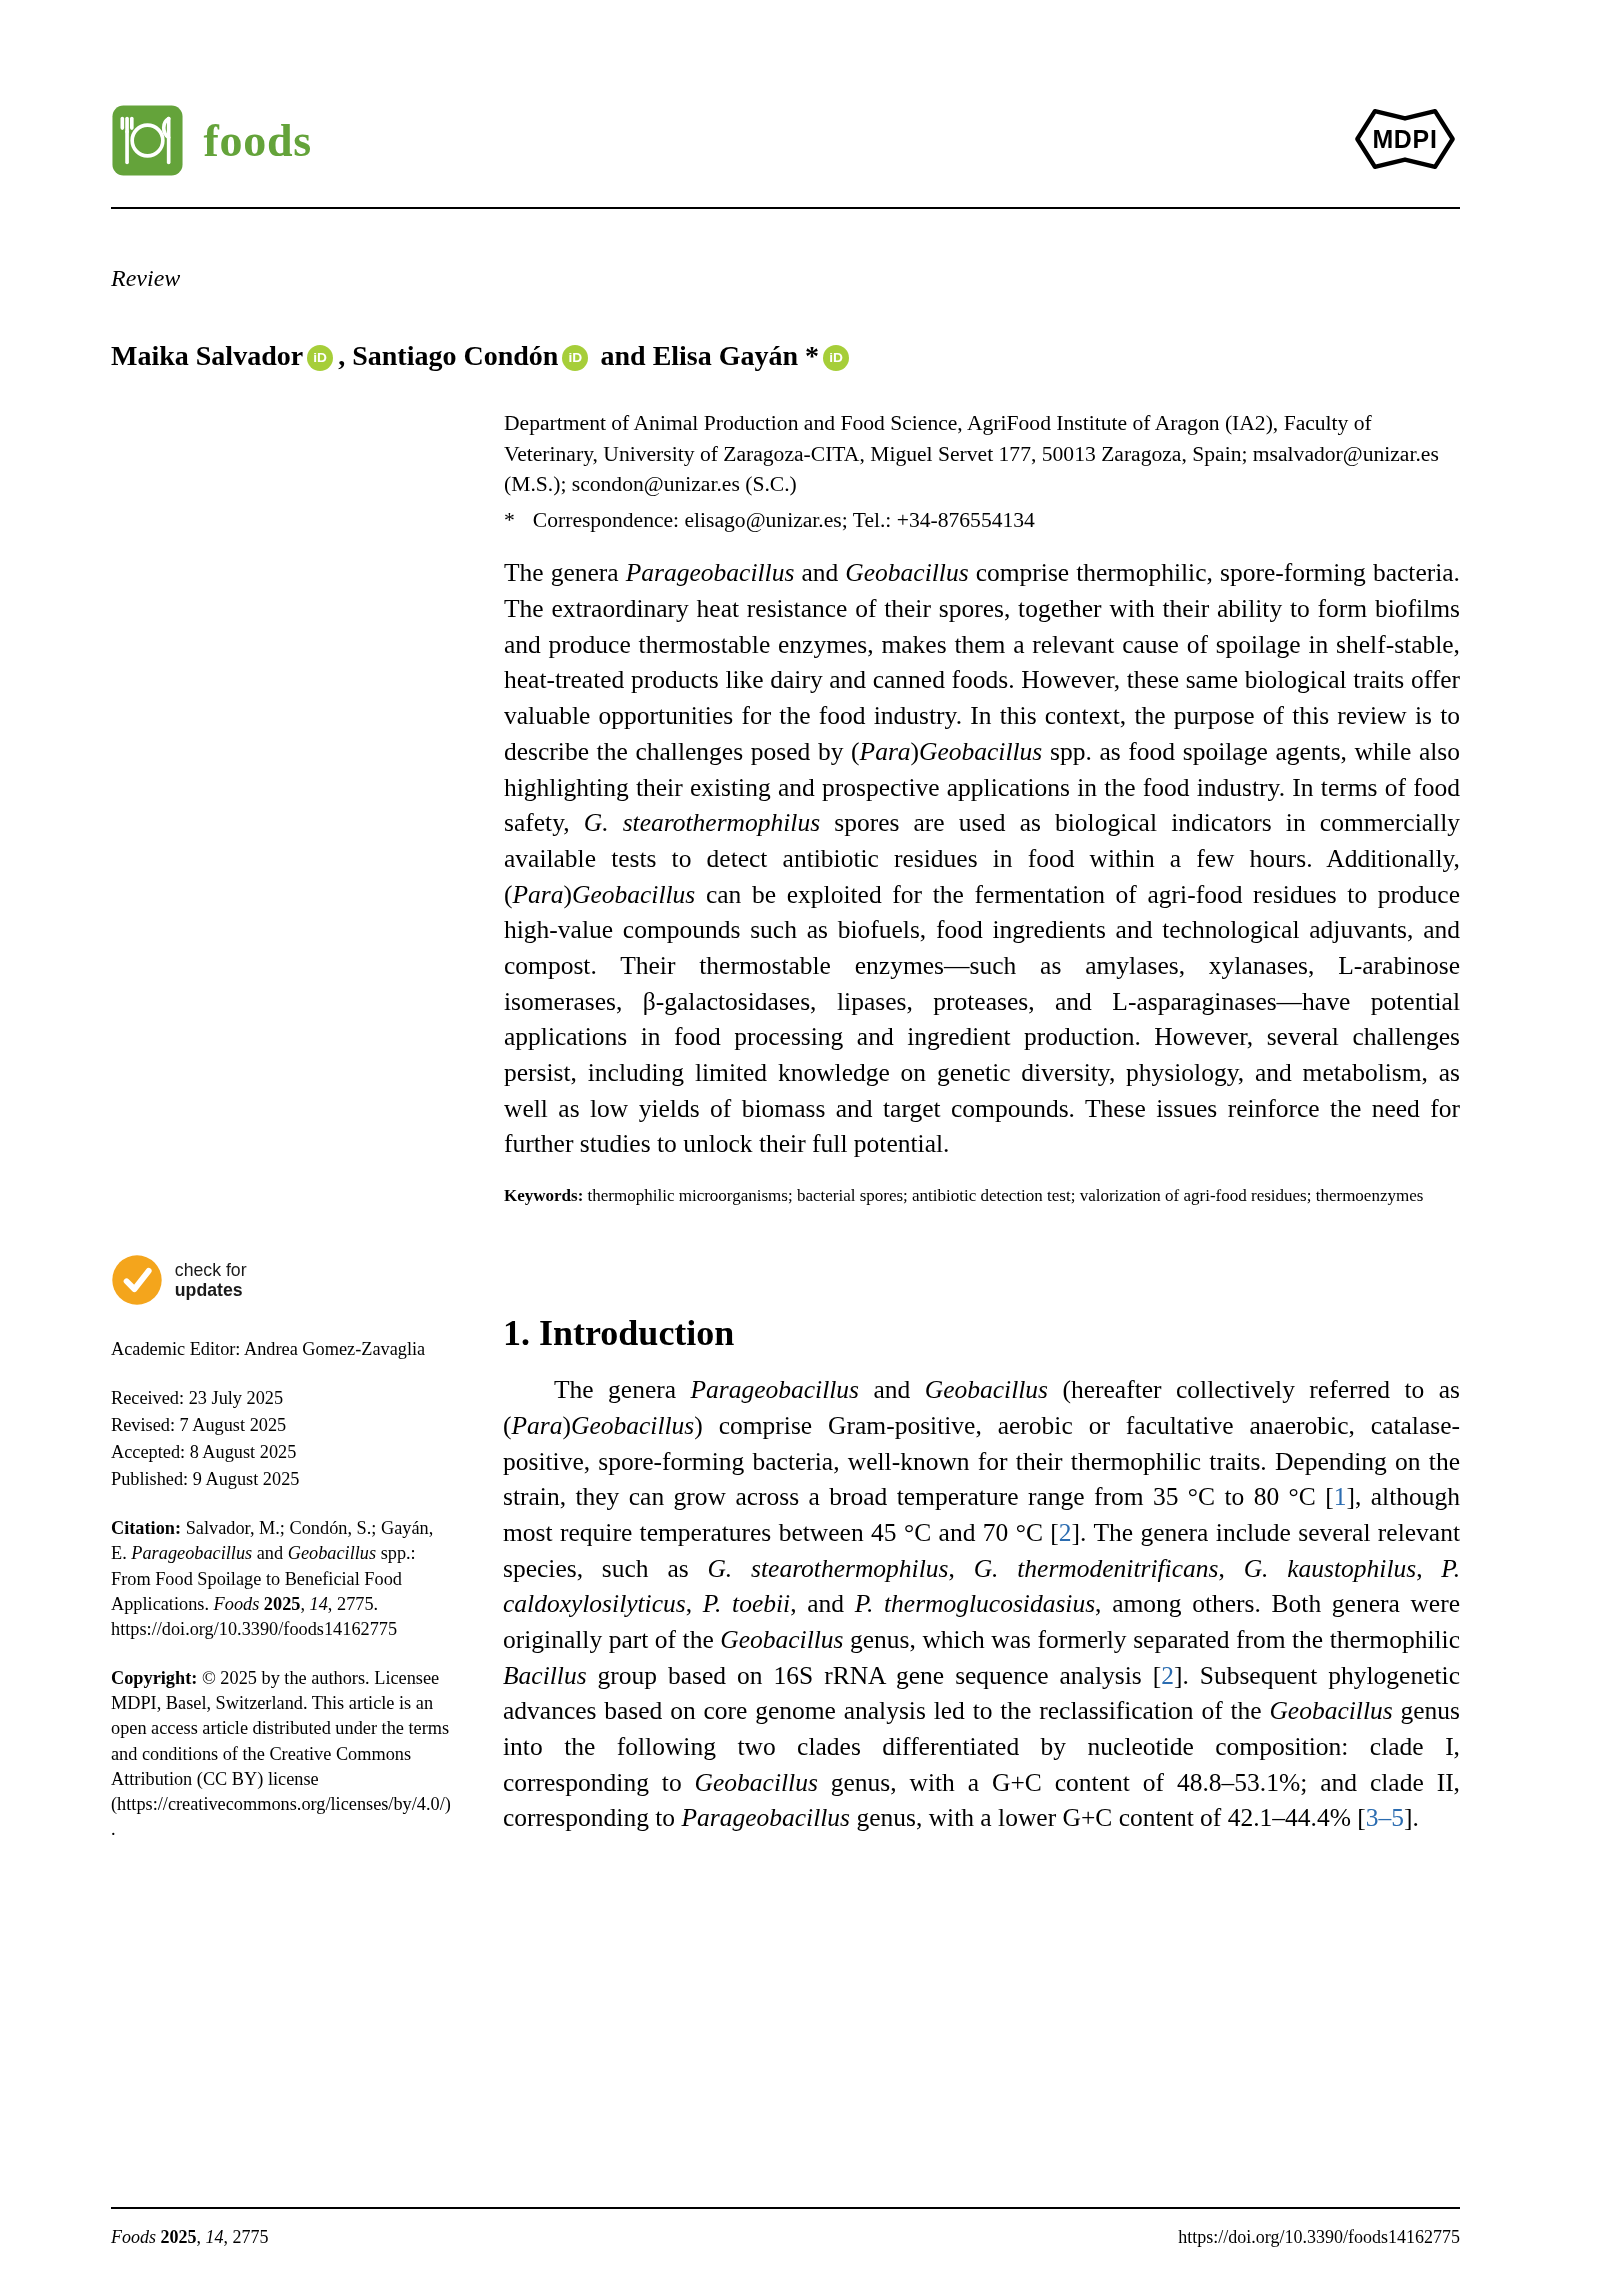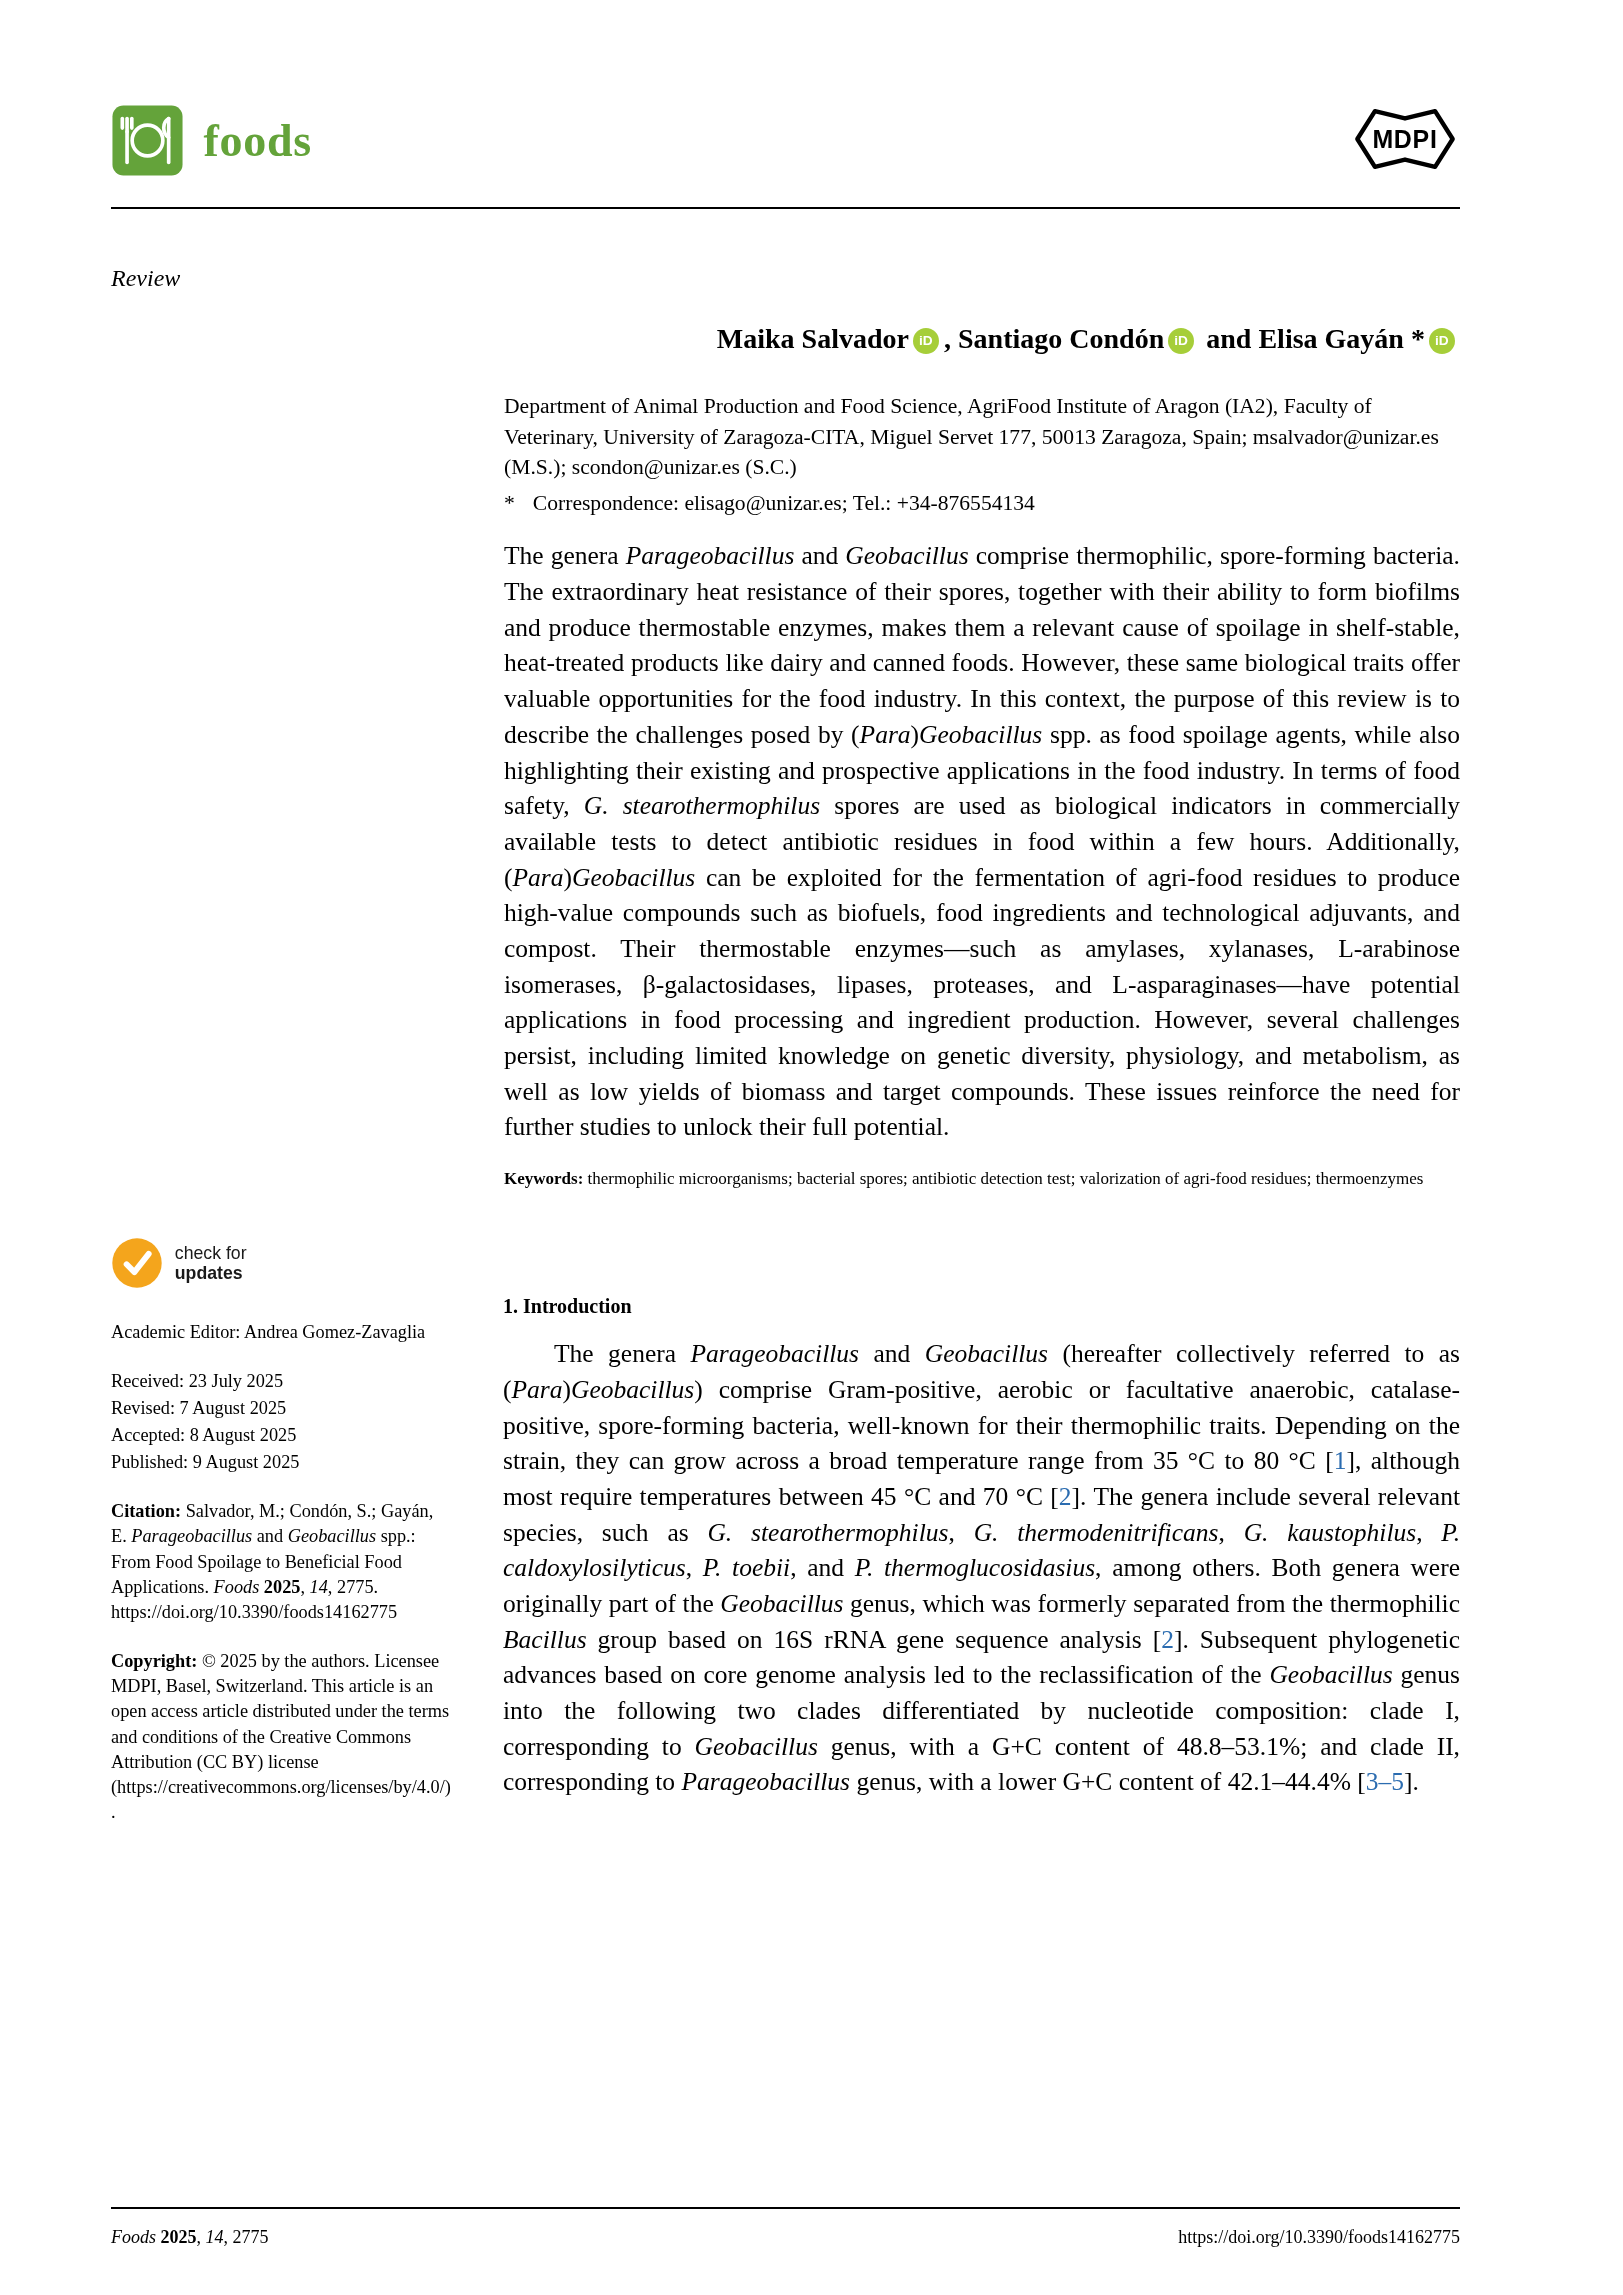--- a/index.html
+++ b/index.html
@@ -19,21 +19,21 @@
     overflow:hidden;
   }
   
   .header{display:flex;justify-content:space-between;align-items:center;}
   .logo-foods{display:flex;align-items:center;gap:19.6px;text-decoration:none;}
   .foods-name{font-size:46px;font-weight:700;color:var(--brand-green);letter-spacing:0.7px;}
   .header-rule{border-bottom:2px solid #000;margin-top:25px;}
   
   .article-type{font-style:italic;font-size:24px;margin-top:56px;}
   .title{font-size:42px;font-weight:bold;line-height:1.22;margin:11.8px 0 0 0;}
-  .authors{font-size:28px;font-weight:bold;margin-top:31px;text-align:right;}
+  .authors{font-size:28px;font-weight:bold;margin-top:48px;}
   .orcid{
     display:inline-flex;align-items:center;justify-content:center;
     width:26px;height:26px;border-radius:50%;
     background:var(--orcid-green);color:#fff;
     font-family:"Liberation Sans",sans-serif;font-size:13.7px;font-weight:bold;font-style:normal;
     vertical-align:2.6px;margin:0 5.2px 0 3.9px;
   }
   .front-indent{margin-left:393px;margin-top:36px;}
   .affiliation{font-size:21.6px;line-height:1.42;margin:0;}
   .correspondence{display:flex;gap:17px;font-size:21.6px;line-height:1.42;margin-top:5.2px;}
@@ -42,21 +42,21 @@
   .abstract-body{font-size:25.5px;line-height:1.4;text-align:justify;margin:19.6px 0 0 0;}
   .keywords{font-size:17px;line-height:1.4;text-align:justify;margin:22px 0 0 0;}
   
   .columns{display:flex;gap:52px;margin-top:46px;}
   .sidebar{flex:0 0 340px;width:340px;font-size:18.3px;line-height:1.38;}
   .side-block{margin:23.6px 0 0 0;overflow-wrap:break-word;}
   .dates div{margin-top:2px;}
   .badge{display:inline-flex;align-items:center;gap:11.8px;cursor:pointer;}
   .badge-text{display:flex;flex-direction:column;font-family:"Liberation Sans",sans-serif;font-size:17.7px;line-height:1.15;color:#1a1a1a;}
   .main{flex:1;padding-top:58px;}
-  .section-heading{font-size:20px;font-weight:bold;margin:0;}
+  .section-heading{font-size:36px;font-weight:bold;margin:0;}
   .body-para{font-size:25.5px;line-height:1.4;text-align:justify;margin:18.3px 0 0 0;}
   .indent{text-indent:51px;}
   
   .s-i{font-style:italic;}
   .s-b{font-weight:bold;}
   .s-ref{color:var(--link-blue);}
   
   .footer{position:absolute;left:111px;right:111px;bottom:47px;}
   .footer-rule{border-bottom:2px solid #000;margin-bottom:18.3px;}
   .footer-row{display:flex;justify-content:space-between;font-size:18px;}

